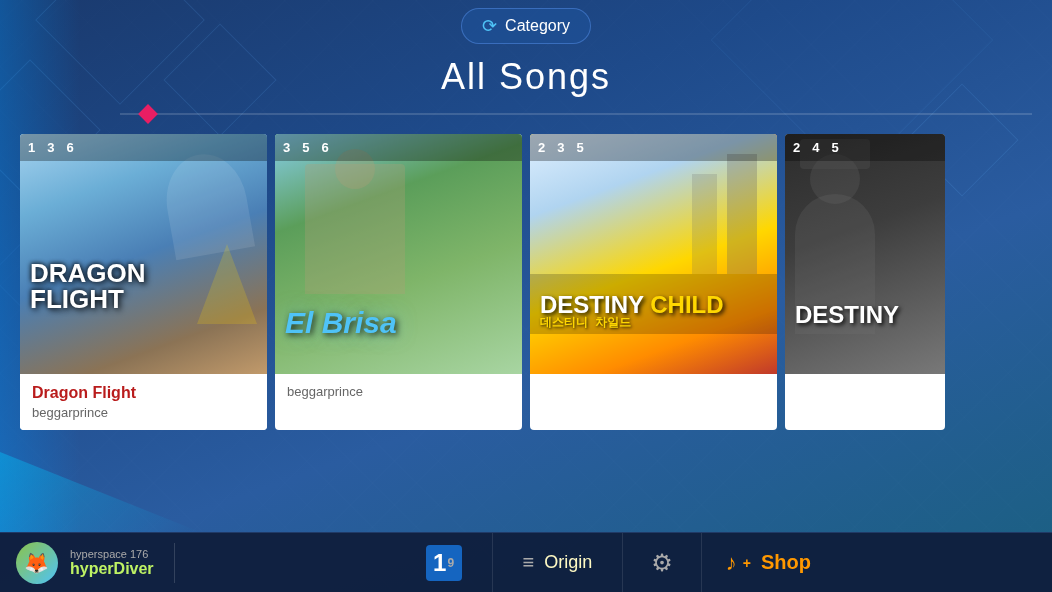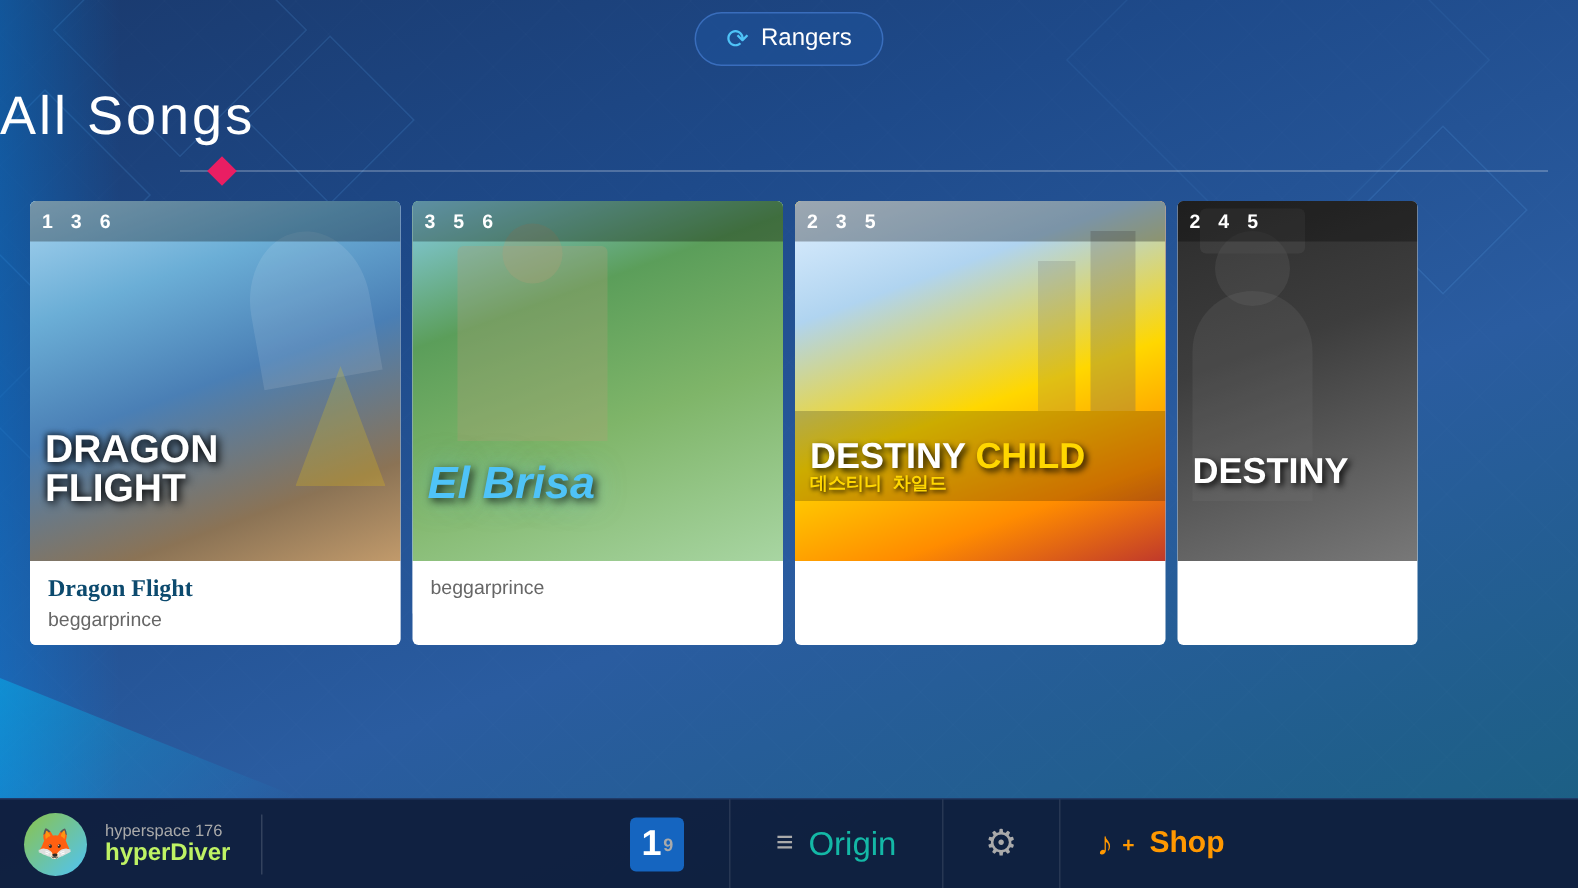--- a/index.html
+++ b/index.html
@@ -41,20 +41,21 @@
       border: 1px solid rgba(100, 160, 255, 0.4);
       border-radius: 20px;
       padding: 6px 20px;
       color: #fff;
       font-size: 16px;
       cursor: pointer;
     }
 
     
     .page-title-section {
+      text-align: center;
       padding: 8px 0 6px;
       position: relative;
       z-index: 10;
     }
 
     .page-title {
       color: #fff;
       font-size: 36px;
       font-weight: 300;
       letter-spacing: 2px;
@@ -157,23 +158,22 @@
     }
 
     .song-info {
       padding: 10px 12px;
       background: #fff;
     }
 
     .song-name {
       font-size: 16px;
       font-weight: bold;
-      color: #0c4a6e;
+      color: #b91c1c;
       margin-bottom: 3px;
-      font-family: Liberation Serif, serif;
     }
 
     .song-artist {
       font-size: 13px;
       color: #666;
     }
 
     
     .bottom-bar {
       position: absolute;
@@ -261,22 +261,22 @@
       align-items: center;
       justify-content: center;
     }
 
     .nav-icon {
       color: #aaa;
       font-size: 20px;
     }
 
     .nav-label {
-      color: #14b8a6;
-      font-size: 22px;
+      color: #fef9c3;
+      font-size: 18px;
     }
 
     .settings-btn {
       display: flex;
       align-items: center;
       justify-content: center;
       padding: 0 28px;
       height: 60px;
       cursor: pointer;
       border-right: 1px solid rgba(255,255,255,0.1);
@@ -325,21 +325,21 @@
       width: 200px;
       height: 80px;
       background: linear-gradient(135deg, rgba(0,200,255,0.4) 0%, transparent 100%);
       clip-path: polygon(0 100%, 100% 100%, 0 0);
       pointer-events: none;
     }
 
     
     .dragon-text {
       position: absolute;
-      bottom: 36px;
+      bottom: 62px;
       left: 10px;
       color: #fff;
       font-size: 26px;
       font-weight: 900;
       text-transform: uppercase;
       text-shadow: 2px 2px 6px rgba(0,0,0,0.9), -1px -1px 4px rgba(0,0,0,0.7);
       line-height: 1.0;
     }
 
     .elbrisa-text {
@@ -423,21 +423,21 @@
   <div class="bg-diamond" style="width:200px;height:200px;top:-60px;right:100px;border-color:rgba(100,180,255,0.08);"></div>
   <div class="bg-diamond" style="width:80px;height:80px;top:100px;right:50px;"></div>
 </div>
 
 <div class="deco-triangle-left"></div>
 <div class="deco-bottom-left"></div>
 
 <div class="top-bar">
   <button class="category-btn">
     <span style="font-size:18px;color:#4fc3f7;">⟳</span>
-    <span>Rangers</span>
+    <span>Category</span>
   </button>
 </div>
 
 <div class="page-title-section">
   <h1 class="page-title">All Songs</h1>
 </div>
 
 <div class="slider-area">
   <div class="slider-line"></div>
   <div class="slider-diamond"></div>

